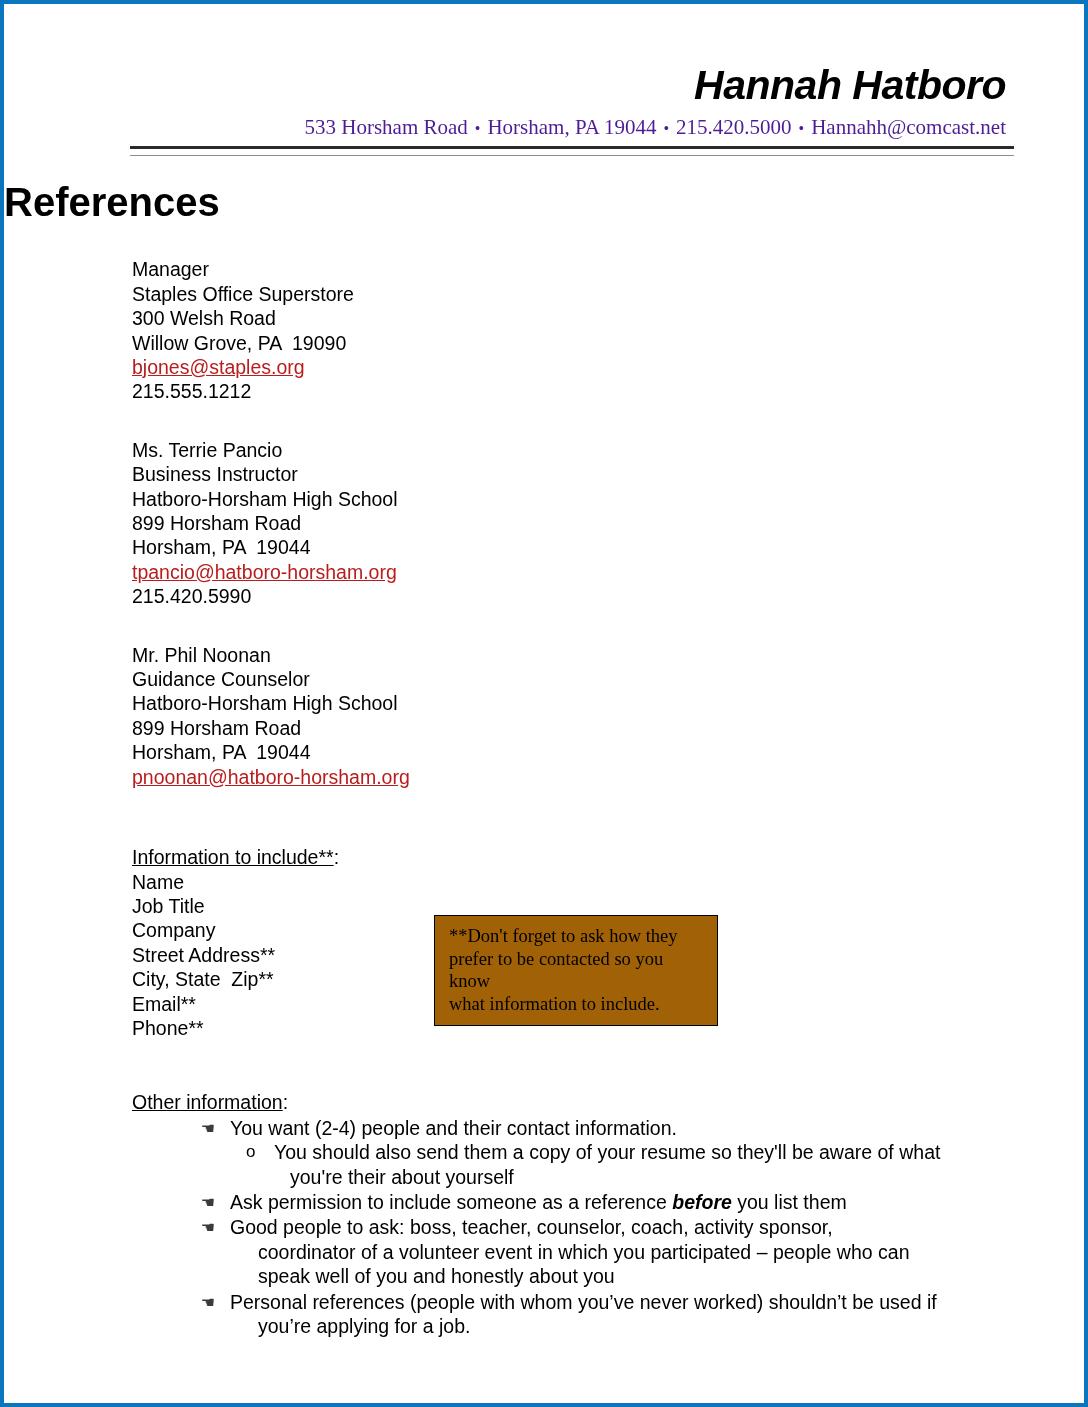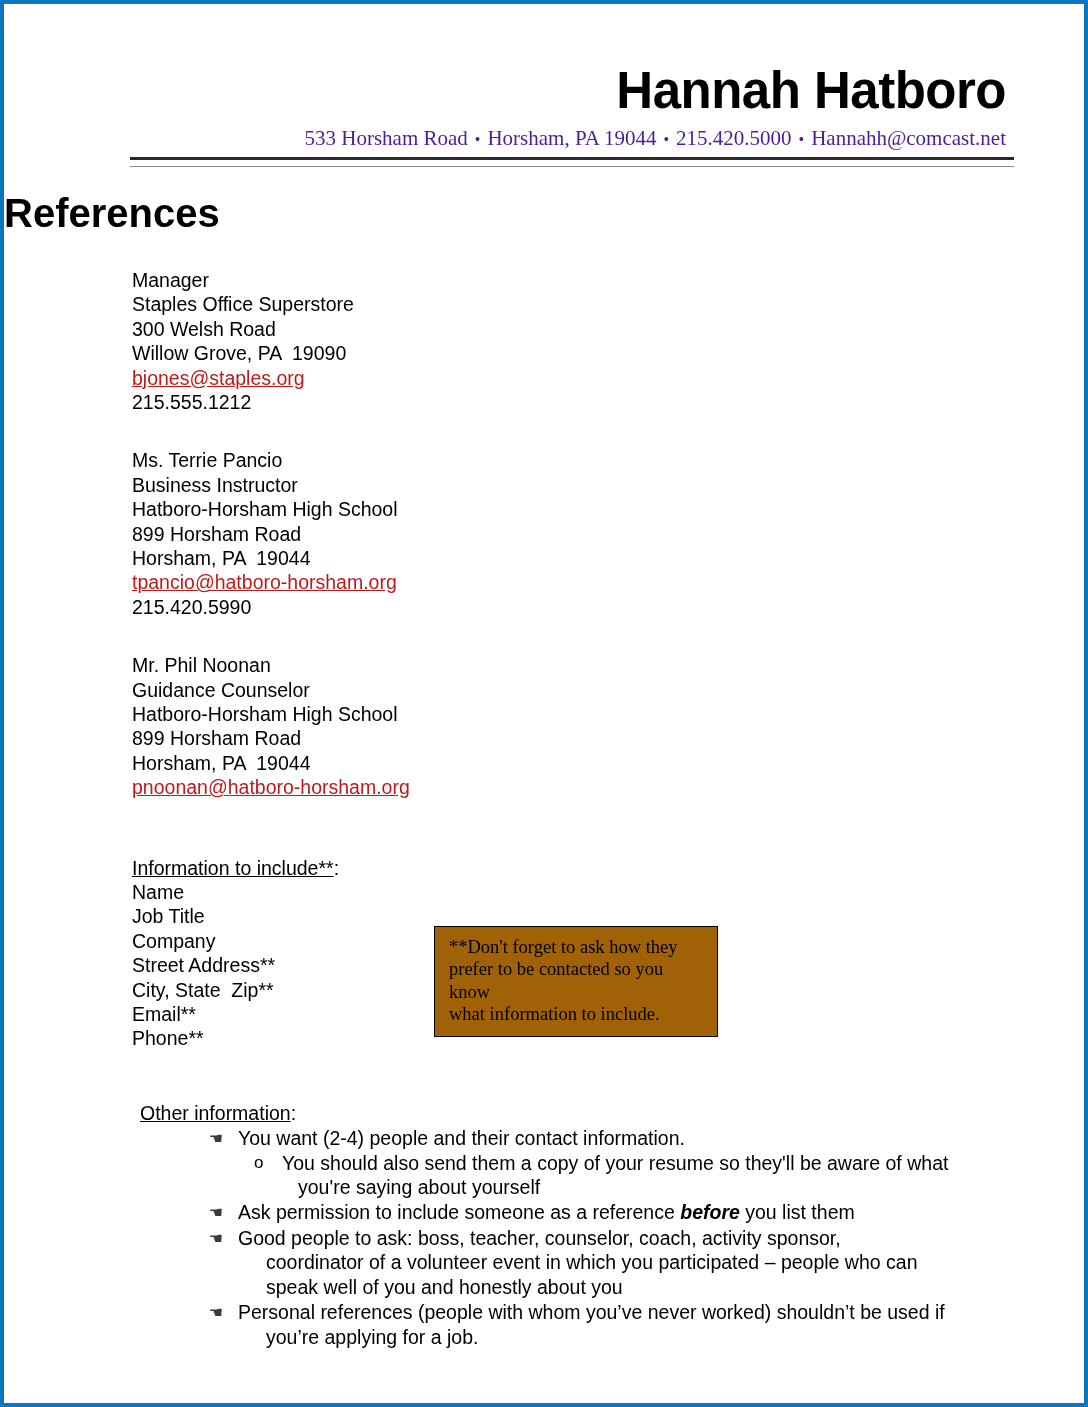--- a/index.html
+++ b/index.html
@@ -35,25 +35,26 @@
   }
 
   
   .letterhead {
     padding: 60px 78px 0 126px;
   }
   .person-name {
     text-align: right;
     font-family: "Liberation Sans", sans-serif;
     font-weight: bold;
-    font-size: 51px;
+    font-size: 41px;
     line-height: 1.05;
     letter-spacing: -0.5px;
     color: #000;
     margin: 0;
+    font-style: italic;
   }
   .contact-line {
     text-align: right;
     font-family: "Liberation Serif", serif;
     font-size: 21px;
     line-height: 1.35;
     color: #4c1d95;
     margin: 6px 0 0 0;
     white-space: nowrap;
   }
@@ -137,21 +138,20 @@
     padding: 9px 12px 10px 14px;
     font-family: "Liberation Serif", serif;
     font-size: 18.5px;
     line-height: 22.5px;
     background: #a16207;
   }
 
   
   .other-section {
     margin-top: 50px;
-    margin-left: 8px;
   }
   ul.bullets,
   ul.subbullets {
     list-style: none;
     margin: 0;
     padding: 0;
   }
   ul.bullets > li {
     position: relative;
     padding-left: 98px;
@@ -269,21 +269,21 @@
       <ul class="bullets">
 
         <li>
           <span class="bullet-mark">☚</span>
           <span class="bullet-text">You want (2-4) people and their contact information.</span>
           <ul class="subbullets">
             <li>
               <span class="subbullet-mark">o</span>
               <span class="subbullet-text">
                 <span>You should also send them a copy of your resume so they'll be aware of what</span>
-                <span class="wrap-indent">you're saying about yourself</span>
+                <span class="wrap-indent">you're their about yourself</span>
               </span>
             </li>
           </ul>
         </li>
 
         <li>
           <span class="bullet-mark">☚</span>
           <span class="bullet-text"><span>Ask permission to include someone as a reference </span><span class="bold-italic">before</span><span> you list them</span></span>
         </li>
 

